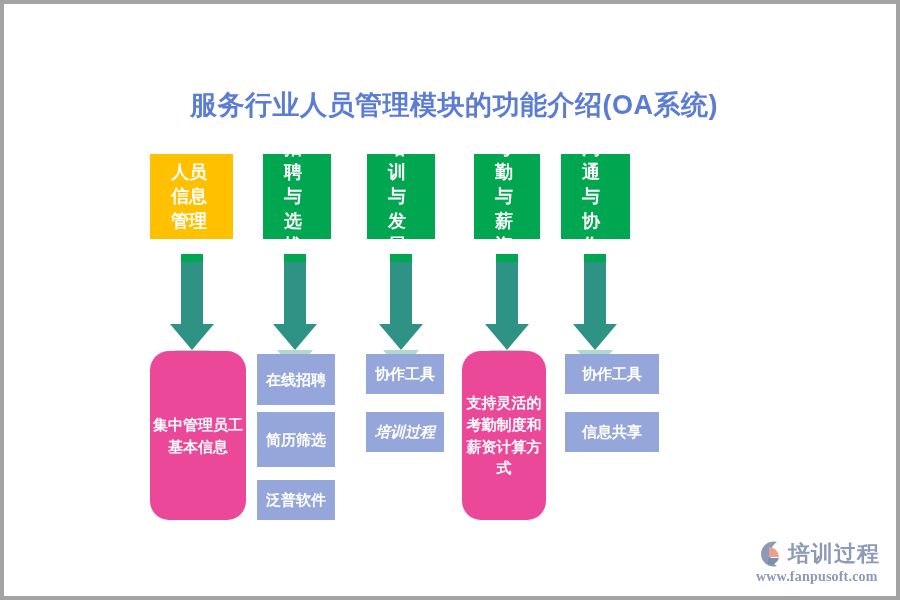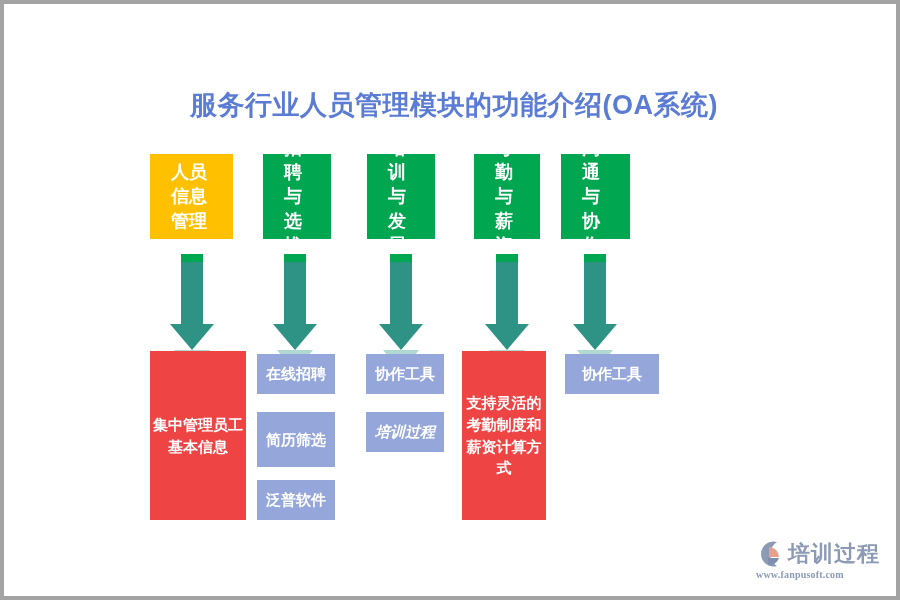--- a/index.html
+++ b/index.html
@@ -80,21 +80,21 @@
     justify-content: center;
     text-align: center;
     color: #ffffff;
     font-weight: bold;
     font-size: 15px;
     line-height: 1.45;
     box-sizing: border-box;
     padding: 0 3px;
   }
   .sub-box.periwinkle { background: #95a7da; }
-  .sub-box.amber { background: #ef4444; }
+  .sub-box.amber { background: #ec4899; border-radius: 19px; }
 
   
   #watermark {
     position: absolute;
     left: 752px;
     top: 533px;
     width: 140px;
     height: 56px;
   }
   #logo-row {
@@ -110,21 +110,21 @@
   }
   #logo-wordmark {
     font-size: 22px;
     font-weight: bold;
     color: #8c9ab5;
     letter-spacing: 1px;
     margin-left: 2px;
     white-space: nowrap;
   }
   #logo-url {
-    font-size: 10px;
+    font-size: 14px;
     font-weight: bold;
     color: #8c9ab5;
     letter-spacing: 0.2px;
     margin-top: -2px;
     white-space: nowrap;
     font-family: "Liberation Serif", "DejaVu Serif", serif;
   }
 </style>
 </head>
 <body>
@@ -152,21 +152,21 @@
 
     <div class="arrow" style="left:8px;">
       <svg width="56" height="100" viewBox="0 0 56 100">
         <rect x="17" y="0" width="22" height="8" fill="#00a650"></rect>
         <rect x="17" y="8" width="22" height="62" fill="#2e9285"></rect>
         <polygon points="6,70 50,70 28,96" fill="#2e9285"></polygon>
         <polygon points="10,96 46,96 28,118" fill="#7ec2b5" opacity="0.62"></polygon>
       </svg>
     </div>
   </div>
-  <div class="sub-box periwinkle" style="left:253px; top:350px; width:78px; height:40px;">在线招聘</div>
+  <div class="sub-box periwinkle" style="left:253px; top:350px; width:78px; height:51px;">在线招聘</div>
   <div class="sub-box periwinkle" style="left:253px; top:408px; width:78px; height:55px;">简历筛选</div>
   <div class="sub-box periwinkle" style="left:253px; top:476px; width:78px; height:40px;">泛普软件</div>
 
   <div class="column" style="left:363px; width:68px;">
     <div class="top-box green" style="left:0; width:68px;">培训与发展</div>
 
     <div class="arrow" style="left:6px;">
       <svg width="56" height="100" viewBox="0 0 56 100">
         <rect x="17" y="0" width="22" height="8" fill="#00a650"></rect>
         <rect x="17" y="8" width="22" height="62" fill="#2e9285"></rect>
@@ -198,20 +198,21 @@
     <div class="arrow" style="left:6px;">
       <svg width="56" height="100" viewBox="0 0 56 100">
         <rect x="17" y="0" width="22" height="8" fill="#00a650"></rect>
         <rect x="17" y="8" width="22" height="62" fill="#2e9285"></rect>
         <polygon points="6,70 50,70 28,96" fill="#2e9285"></polygon>
         <polygon points="10,96 46,96 28,118" fill="#7ec2b5" opacity="0.62"></polygon>
       </svg>
     </div>
   </div>
   <div class="sub-box periwinkle" style="left:561px; top:350px; width:94px; height:40px;">协作工具</div>
+  <div class="sub-box periwinkle" style="left:561px; top:408px; width:94px; height:40px;">信息共享</div>
 
   <div id="watermark">
     <div id="logo-row">
       <div id="logo-mark">
         <svg width="30" height="30" viewBox="0 0 30 30">
           <path d="M21 3 A12.5 12.5 0 1 0 21 27 A14 14 0 0 1 21 3 Z" fill="#8c9ab5"></path>
           <path d="M13 8 A10 10 0 0 1 23 18 L13 18 Z" fill="#e8a08c"></path>
           <path d="M12 19 L23 19 A10 10 0 0 1 12 26 Z" fill="#7f8ead"></path>
         </svg>
       </div>

